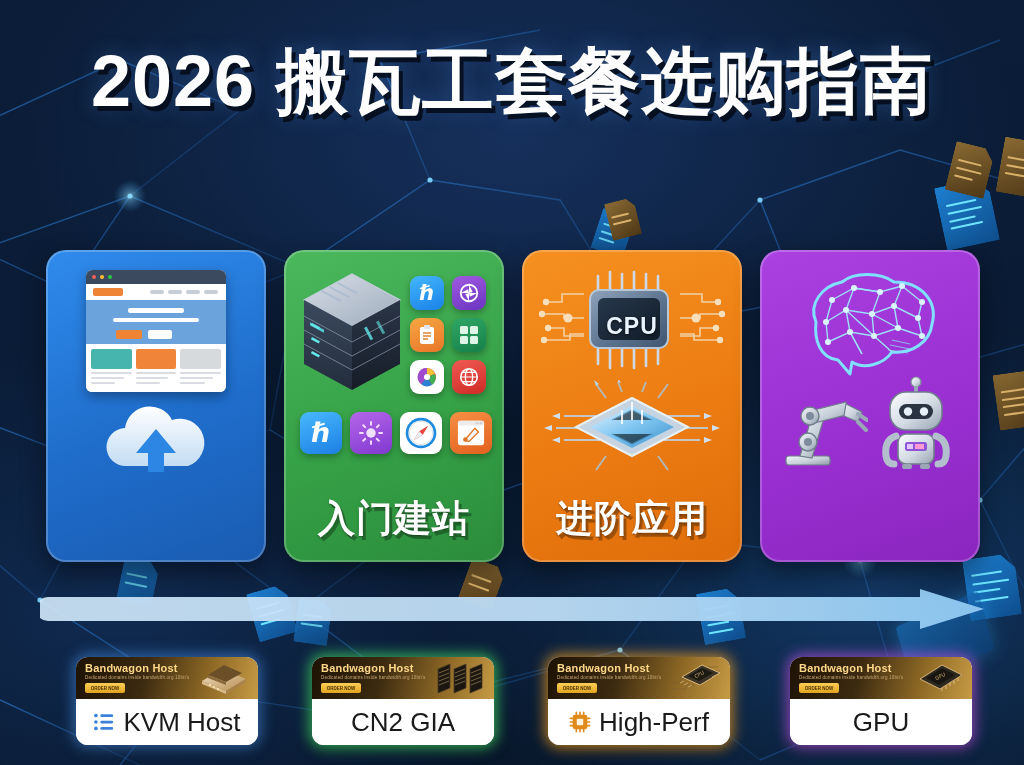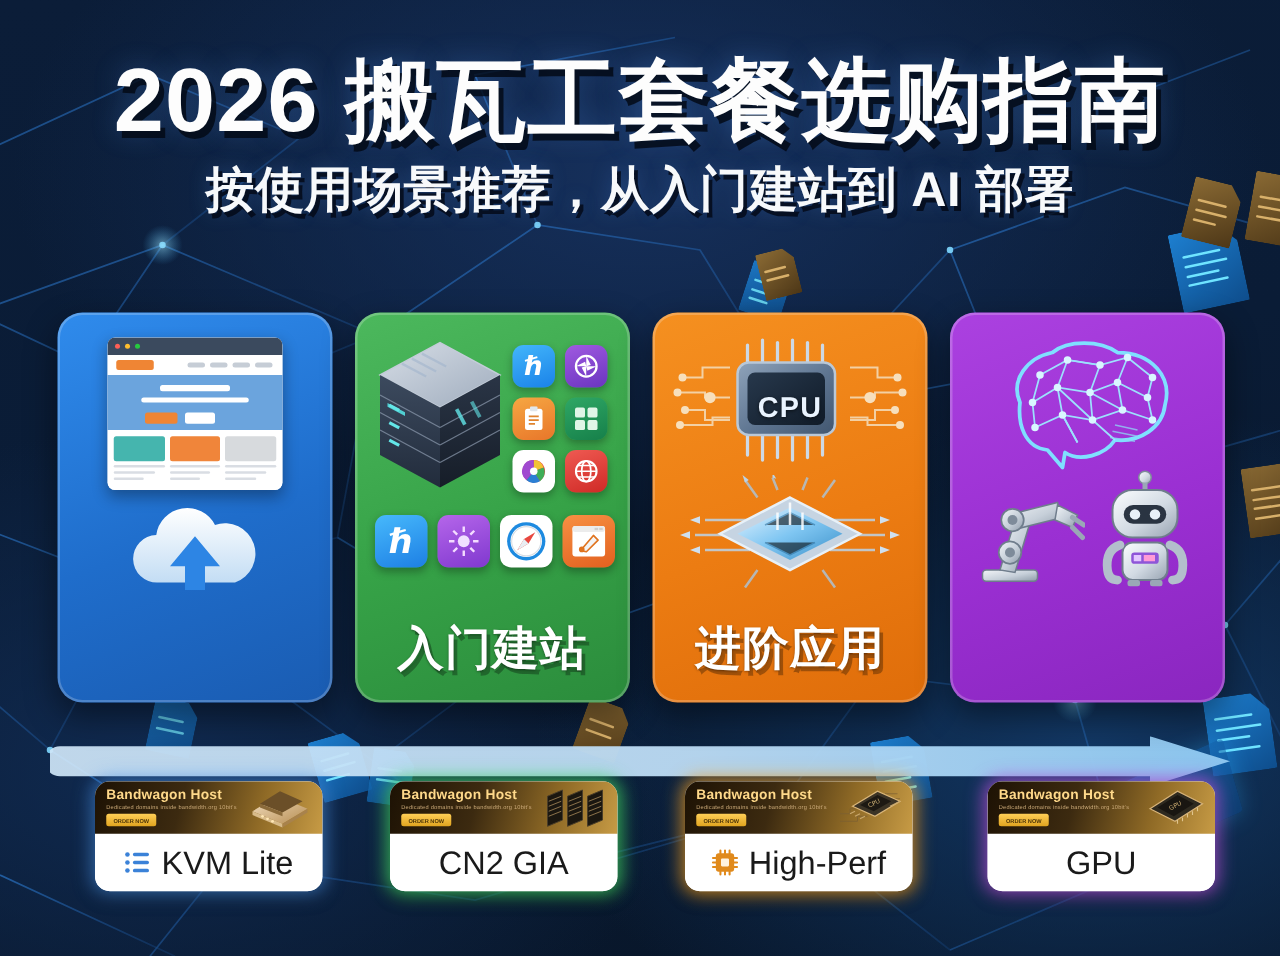--- a/index.html
+++ b/index.html
@@ -105,21 +105,21 @@
   .chip-label{
     position:absolute;top:50%;left:50%;transform:translate(-50%,-50%);
     color:#eaf4ff;font-size:23px;font-weight:bold;letter-spacing:1px;
     text-shadow:0 1px 3px rgba(0,0,0,.6);
   }
 
   
   .arrow{position:absolute;left:40px;top:589px;width:944px;height:40px;z-index:4;}
 
   
-  .badges{position:absolute;left:0;top:625px;width:1024px;height:100px;z-index:6;}
+  .badges{position:absolute;left:0;top:657px;width:1024px;height:100px;z-index:6;}
   .badge{
     position:absolute;top:0;width:182px;border-radius:12px;background:#fff;
     overflow:hidden;
   }
   .badge.b0{left:76px;  box-shadow:0 0 14px 3px rgba(80,160,255,.55),0 5px 14px rgba(0,0,0,.45);}
   .badge.b1{left:312px; box-shadow:0 0 14px 3px rgba(70,230,110,.70),0 5px 14px rgba(0,0,0,.45);}
   .badge.b2{left:548px; box-shadow:0 0 14px 3px rgba(255,170,40,.70),0 5px 14px rgba(0,0,0,.45);}
   .badge.b3{left:790px; box-shadow:0 0 14px 3px rgba(190,90,235,.70),0 5px 14px rgba(0,0,0,.45);}
   .badge-banner{
     position:relative;height:42px;
@@ -299,21 +299,20 @@
       <i style="top:54%;width:52%"></i>
         <i style="top:68%;width:64%"></i>
     </div>
   </div>
   <div class="bg-doc doc-cy" style="left:900px;top:608px;width:90px;height:60px;transform:rotate(-24deg) skewX(-8deg);opacity:.55">
     <div class="doc-shape" style="clip-path:none;border-radius:3px;"></div>
   </div>
 
   <div class="headline">
     <div class="title">2026 搬瓦工套餐选购指南</div>
-    <div class="subtitle">按使用场景推荐，从入门建站到 AI 部署</div>
   </div>
 
   <div class="cards">
 
     <div class="card c0">
       <div class="card-art">
         <div class="browser">
           <div class="br-bar">
             <span class="br-dot" style="left:6px;background:#ff5f56;"></span>
             <span class="br-dot" style="left:14px;background:#ffbd2e;"></span>
@@ -742,21 +741,21 @@
         <svg class="badge-ic" viewBox="0 0 24 24">
           <g fill="#3b82d8">
               <circle cx="3.2" cy="5" r="2"></circle>
               <circle cx="3.2" cy="12" r="2"></circle>
               <circle cx="3.2" cy="19" r="2"></circle>
             <rect x="8" y="3.5" width="14" height="3" rx="1.4"></rect>
               <rect x="8" y="10.5" width="14" height="3" rx="1.4"></rect>
               <rect x="8" y="17.5" width="14" height="3" rx="1.4"></rect>
             </g>
         </svg>
-        <span class="badge-text">KVM Lite</span>
+        <span class="badge-text">KVM Host</span>
       </div>
     </div>
 
     <div class="badge b1">
       <div class="badge-banner">
         <div class="bb-title">Bandwagon Host</div>
         <div class="bb-sub">Dedicated domains inside bandwidth.org 10bit's</div>
         <div class="bb-btn">ORDER NOW</div>
         <svg class="bb-art" viewBox="0 0 56 34">
           <g fill="#1b1710" stroke="#4a3d28" stroke-width="0.8">

